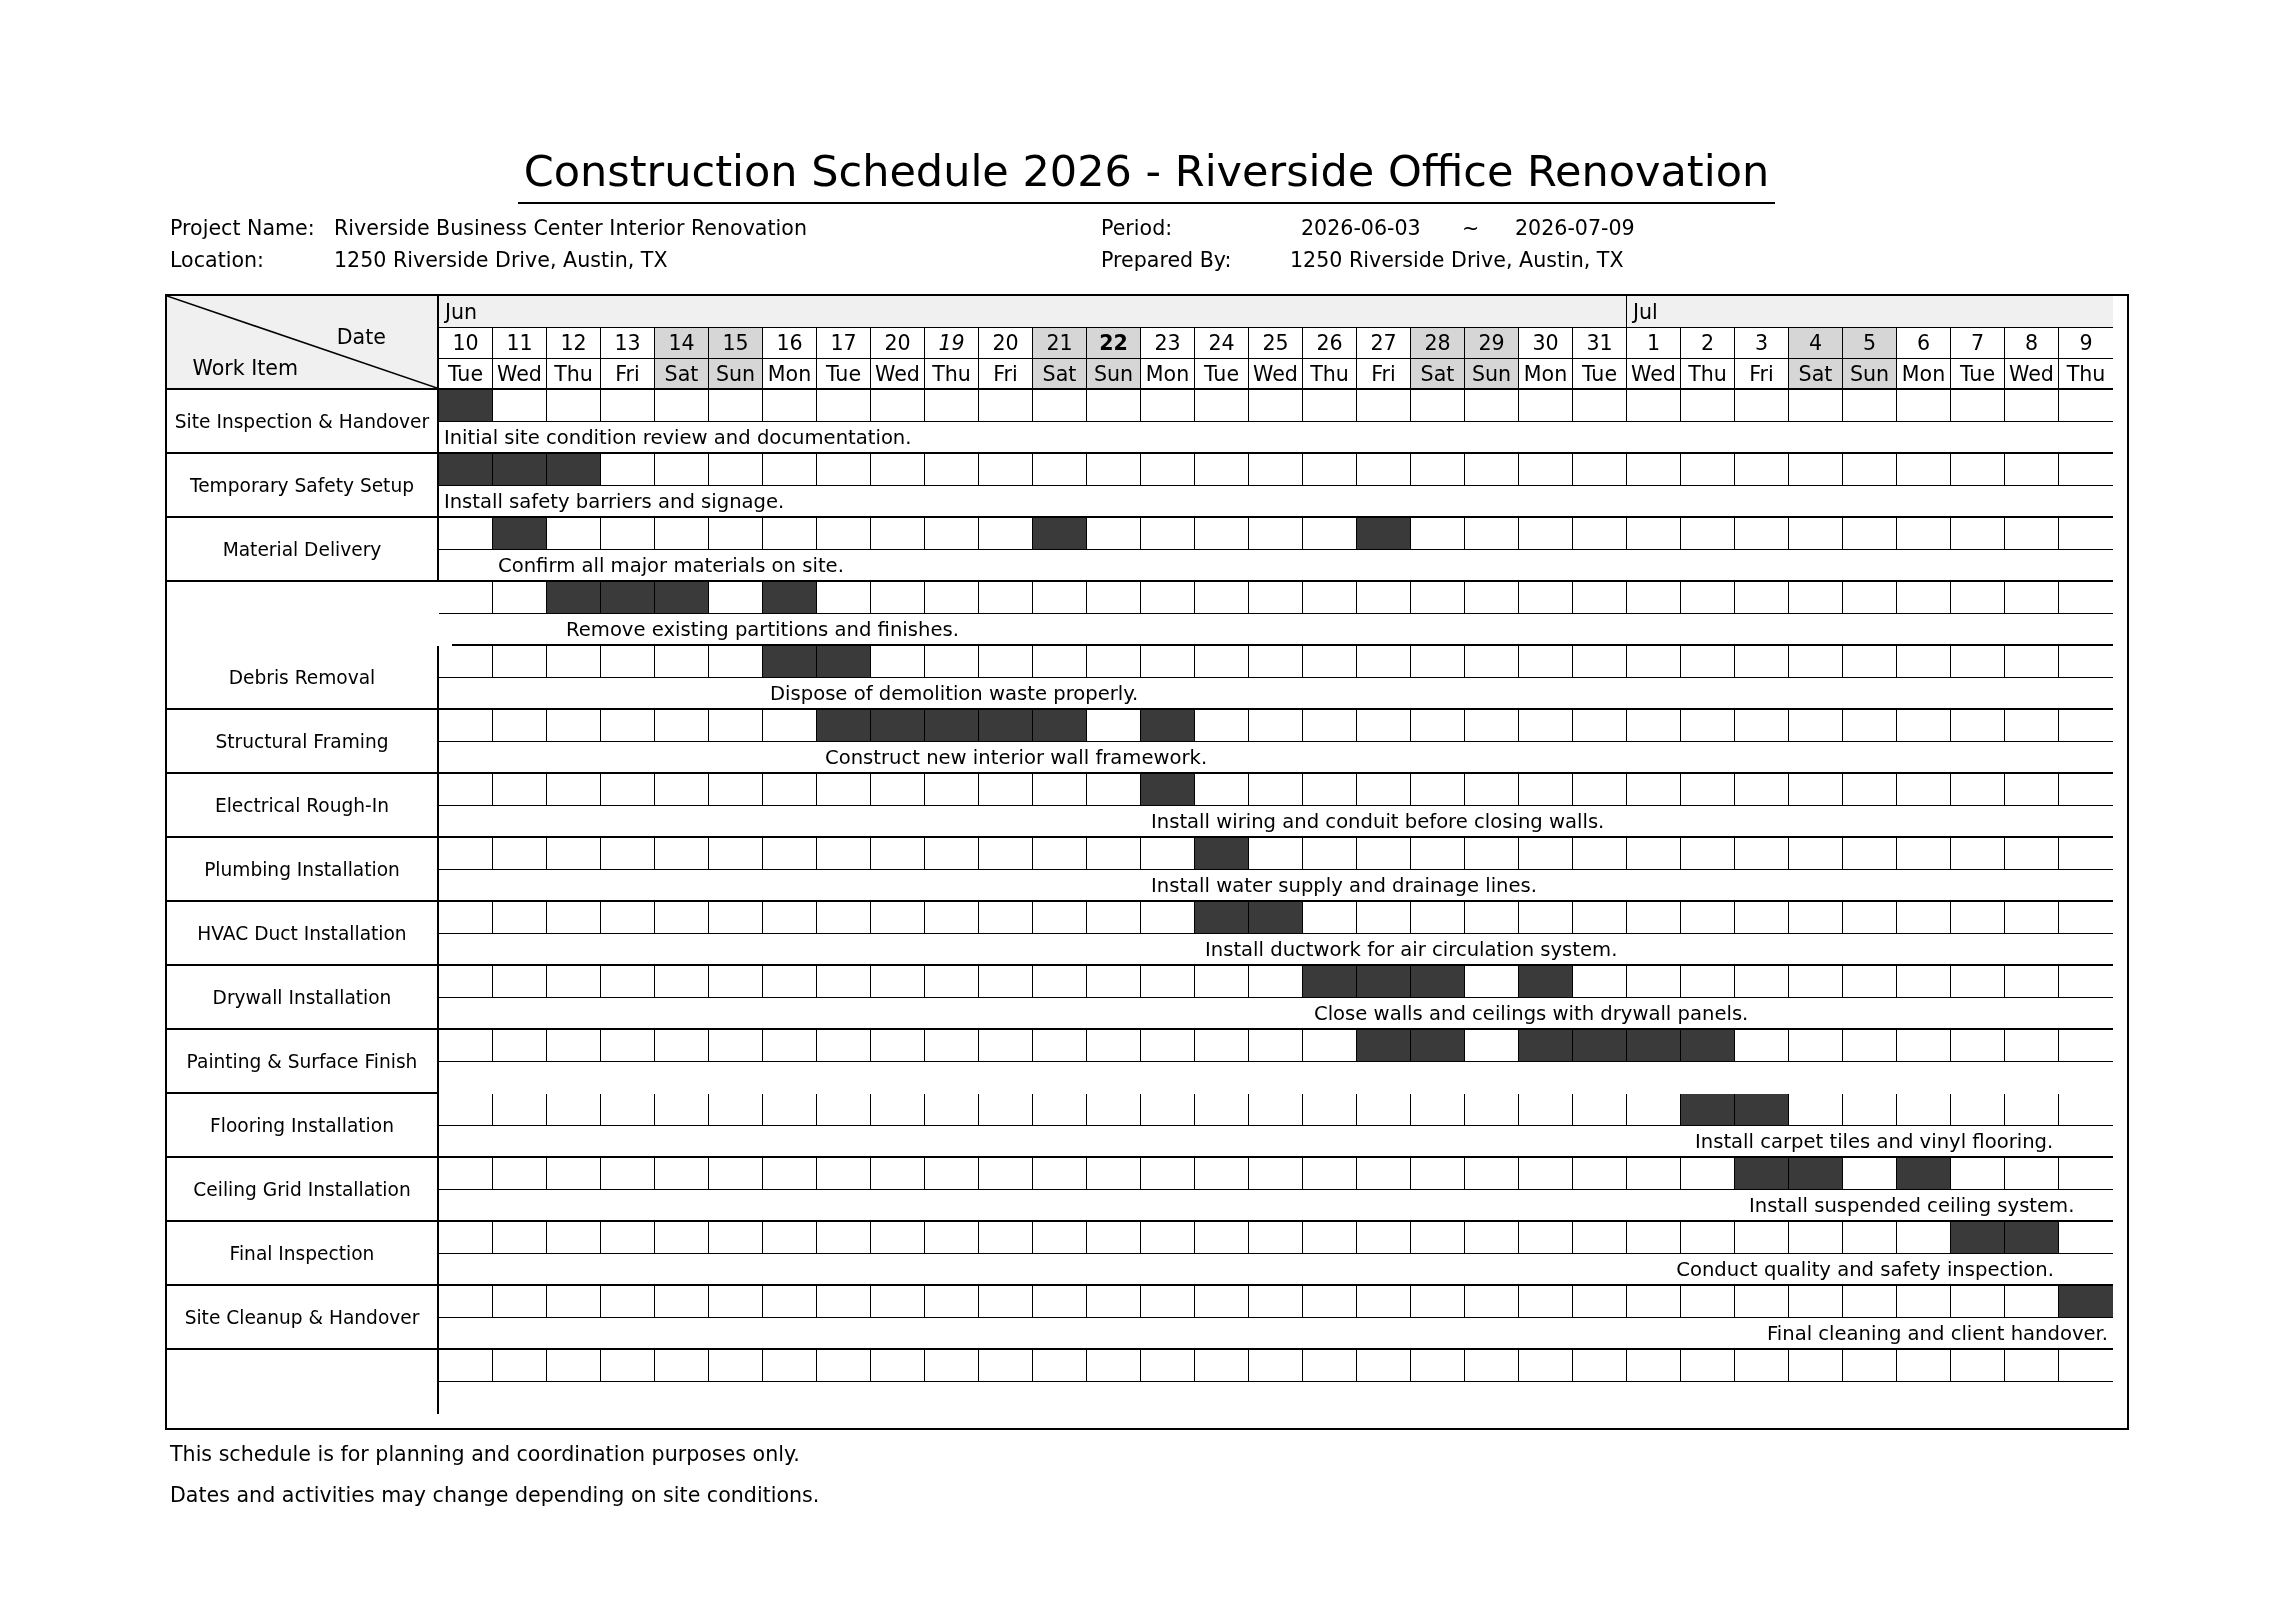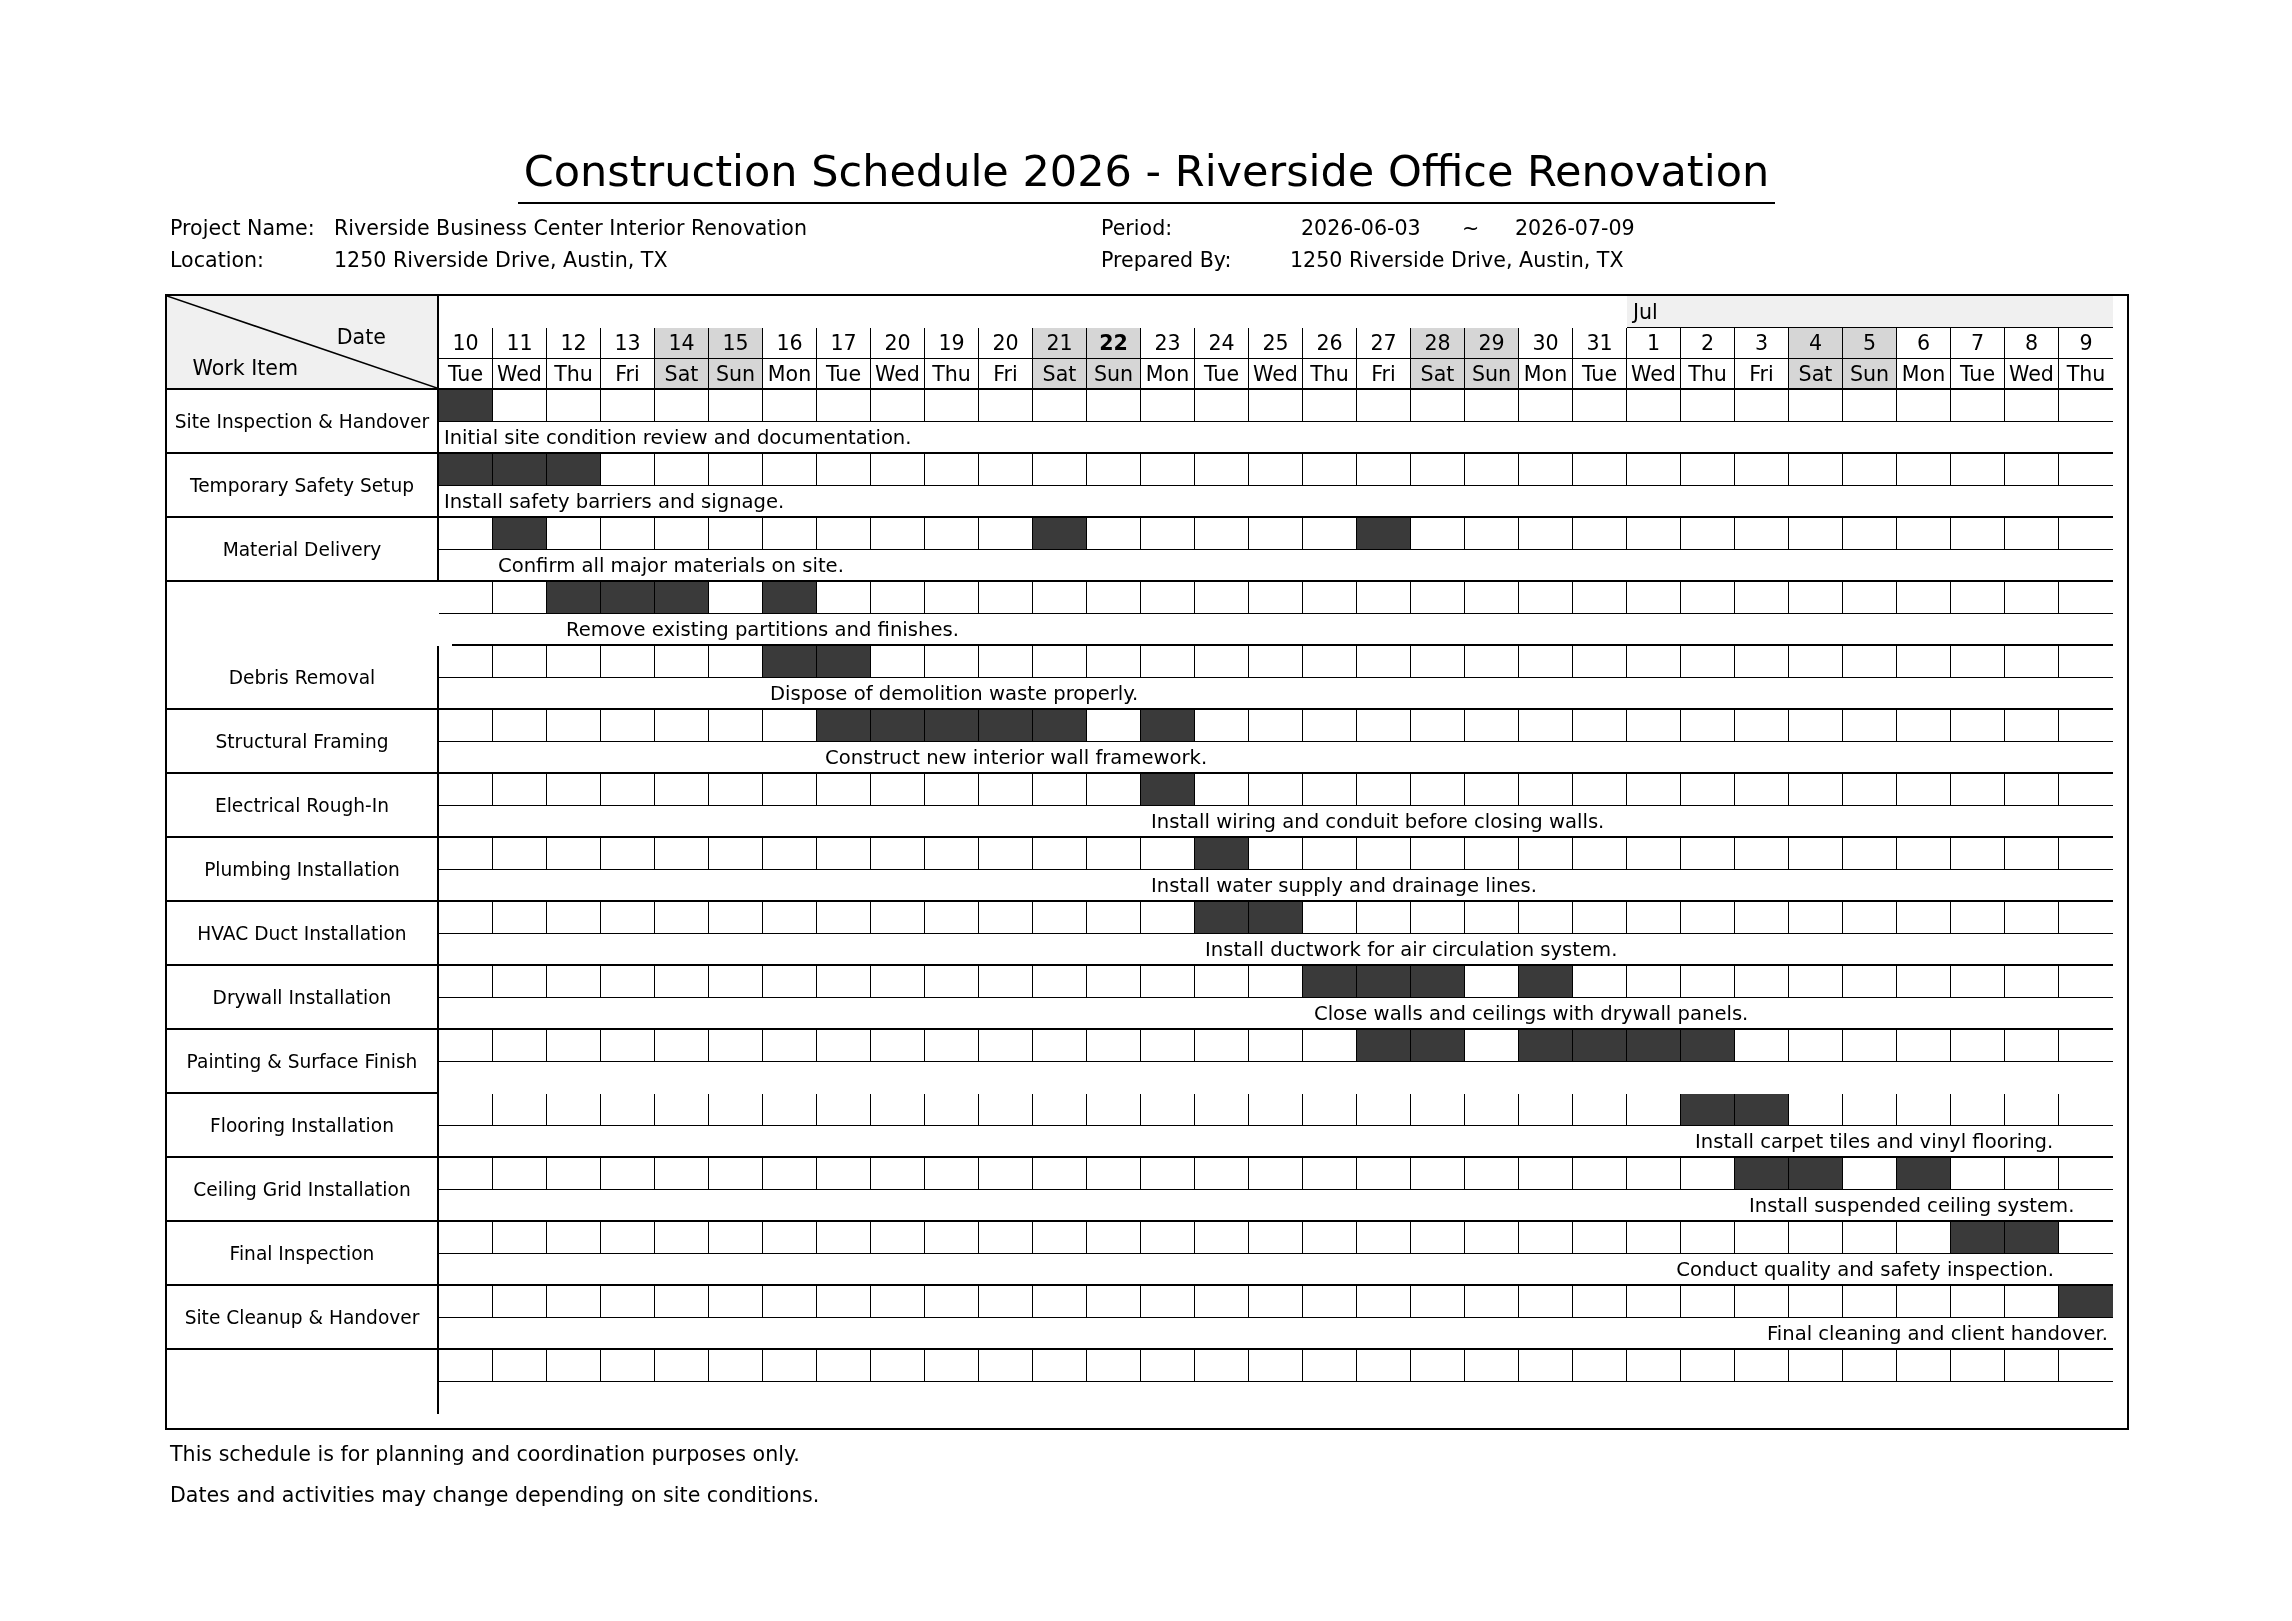--- a/index.html
+++ b/index.html
@@ -57,40 +57,41 @@
   <span class="meta" style="left:1290px;top:246px">1250 Riverside Drive, Austin, TX</span>
 
   <div class="gantt" id="grid">
     <div class="c diag">
       <svg viewBox="0 0 277 97" preserveAspectRatio="none">
         <line x1="0" y1="0" x2="277" y2="97" stroke="#000" stroke-width="1.6"></line>
       </svg>
       <span class="dlab date">Date</span>
       <span class="dlab work">Work Item</span>
     </div>
+  <div class="c mcell" style="grid-area: 1 / 2 / auto / span 22;">Jun</div>
       <div class="c mcell noR" style="grid-area: 1 / 24 / auto / span 9;">Jul</div>
       <div class="c dcell" style="grid-area: 2 / 2;">10</div>
       <div class="c dcell daycell" style="grid-area: 3 / 2;">Tue</div>
       <div class="c dcell" style="grid-area: 2 / 3;">11</div>
       <div class="c dcell daycell" style="grid-area: 3 / 3;">Wed</div>
       <div class="c dcell" style="grid-area: 2 / 4;">12</div>
       <div class="c dcell daycell" style="grid-area: 3 / 4;">Thu</div>
       <div class="c dcell" style="grid-area: 2 / 5;">13</div>
       <div class="c dcell daycell" style="grid-area: 3 / 5;">Fri</div>
       <div class="c dcell wknd" style="grid-area: 2 / 6;">14</div>
       <div class="c dcell daycell wknd" style="grid-area: 3 / 6;">Sat</div>
       <div class="c dcell wknd" style="grid-area: 2 / 7;">15</div>
       <div class="c dcell daycell wknd" style="grid-area: 3 / 7;">Sun</div>
       <div class="c dcell" style="grid-area: 2 / 8;">16</div>
       <div class="c dcell daycell" style="grid-area: 3 / 8;">Mon</div>
       <div class="c dcell" style="grid-area: 2 / 9;">17</div>
       <div class="c dcell daycell" style="grid-area: 3 / 9;">Tue</div>
       <div class="c dcell" style="grid-area: 2 / 10;">20</div>
       <div class="c dcell daycell" style="grid-area: 3 / 10;">Wed</div>
-      <div class="c dcell" style="grid-area: 2 / 11;">19</div>
+      <div class="c dcell" style="grid-area: 2 / 11; font-style: italic;">19</div>
       <div class="c dcell daycell" style="grid-area: 3 / 11;">Thu</div>
       <div class="c dcell" style="grid-area: 2 / 12;">20</div>
       <div class="c dcell daycell" style="grid-area: 3 / 12;">Fri</div>
       <div class="c dcell wknd" style="grid-area: 2 / 13;">21</div>
       <div class="c dcell daycell wknd" style="grid-area: 3 / 13;">Sat</div>
       <div class="c dcell wknd" style="grid-area: 2 / 14; font-weight: bold;">22</div>
       <div class="c dcell daycell wknd" style="grid-area: 3 / 14;">Sun</div>
       <div class="c dcell" style="grid-area: 2 / 15;">23</div>
       <div class="c dcell daycell" style="grid-area: 3 / 15;">Mon</div>
       <div class="c dcell" style="grid-area: 2 / 16;">24</div>

